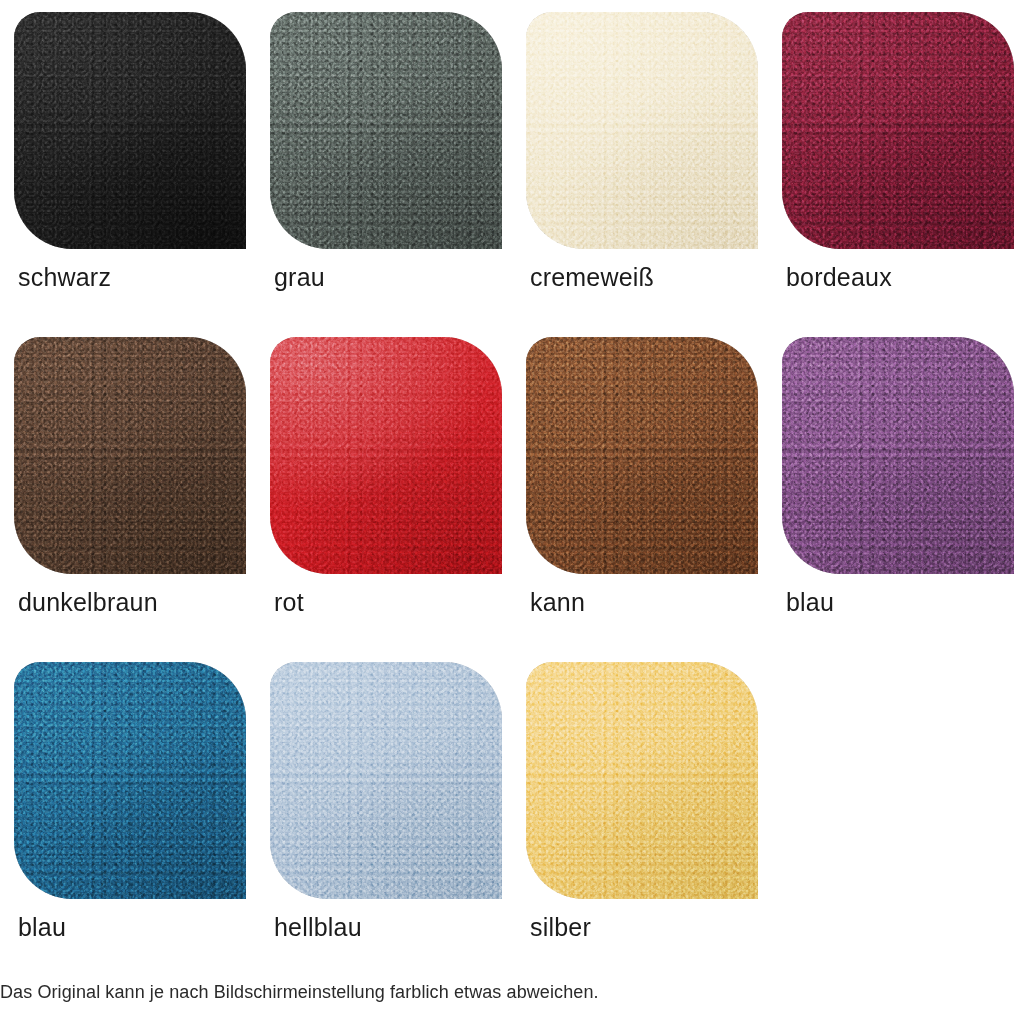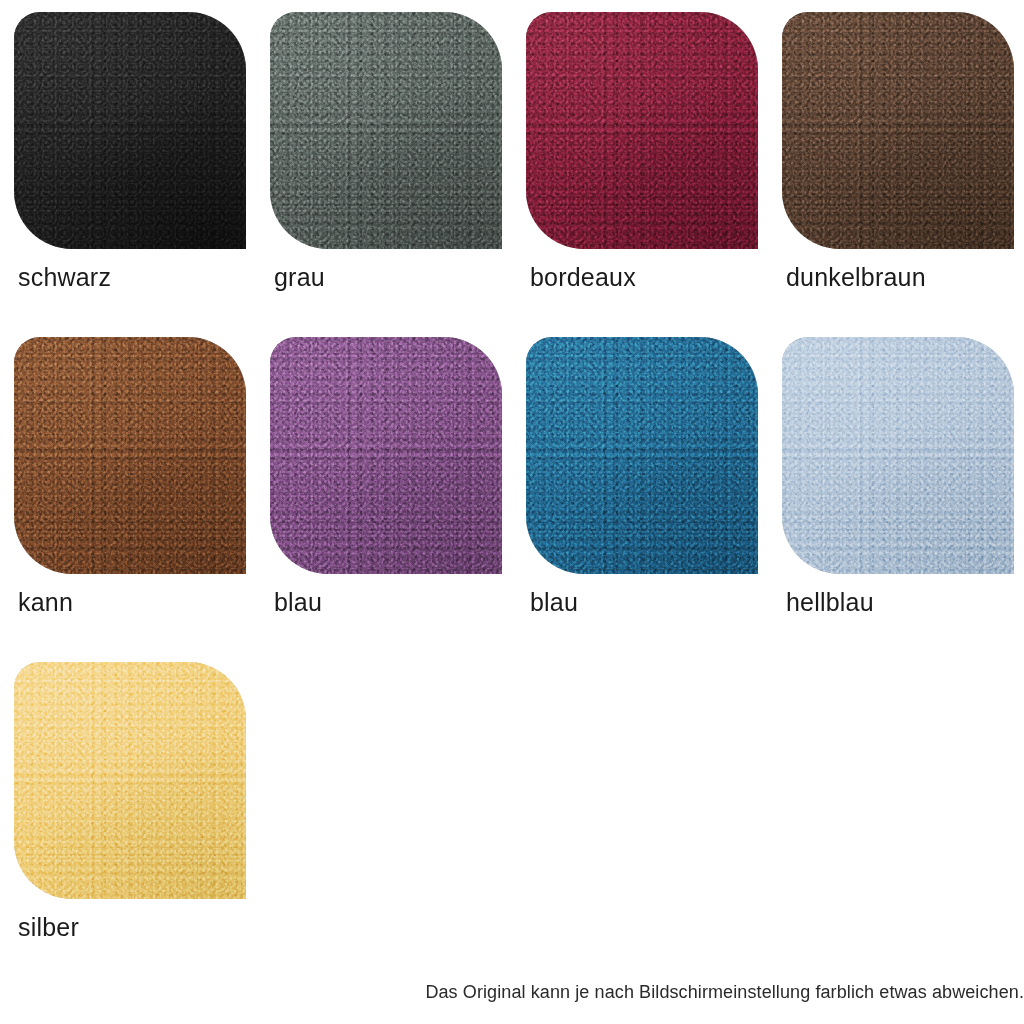--- a/index.html
+++ b/index.html
@@ -115,21 +115,21 @@
     color: #1b1b1b;
     white-space: nowrap;
   }
 
   
   .chart-footer {
     position: absolute;
     left: 0;
     right: 0;
     top: 980px;
-    text-align: right;
+    text-align: left;
     font-size: 18px;
     line-height: 24px;
     letter-spacing: 0.1px;
     color: #2a2a2a;
   }
 </style>
 </head>
 <body>
 
 <div class="color-chart">
@@ -166,20 +166,37 @@
                 <feTurbulence type="fractalNoise" baseFrequency="0.85" numOctaves="4" seed="19"></feTurbulence>
               <feColorMatrix type="saturate" values="0"></feColorMatrix>
               </filter>
             <rect width="232" height="237" filter="url(#fz2)"></rect>
           </svg>
         </div>
       </div>
       <div class="swatch-label">grau</div>
     </div>
 
+    <div class="swatch-cell">
+      <div class="swatch-chip" style="background-color: rgb(242, 232, 204);">
+        <div class="tex tex-shade" style="background: radial-gradient(120% 95% at 22% 16%, rgba(253, 248, 232, 0.4) 0%, transparent 58%), radial-gradient(110% 90% at 80% 90%, rgba(211, 196, 160, 0.467) 0%, transparent 62%), linear-gradient(160deg, rgba(253, 248, 232, 0.2) 0%, rgba(211, 196, 160, 0.2) 100%);"></div>
+        <div class="tex tex-pile"></div>
+        <div class="tex tex-noise"></div>
+        <div class="tex tex-svg">
+          <svg xmlns="http://www.w3.org/2000/svg" preserveAspectRatio="none" viewBox="0 0 232 237">
+            <filter id="fz3">
+                <feTurbulence type="fractalNoise" baseFrequency="0.85" numOctaves="4" seed="27"></feTurbulence>
+              <feColorMatrix type="saturate" values="0"></feColorMatrix>
+              </filter>
+            <rect width="232" height="237" filter="url(#fz3)"></rect>
+          </svg>
+        </div>
+      </div>
+      <div class="swatch-label">cremeweiß</div>
+    </div>
 
     <div class="swatch-cell">
       <div class="swatch-chip" style="background-color: rgb(112, 25, 46);">
         <div class="tex tex-shade" style="background: radial-gradient(120% 95% at 22% 16%, rgba(151, 48, 74, 0.4) 0%, transparent 58%), radial-gradient(110% 90% at 80% 90%, rgba(67, 10, 26, 0.467) 0%, transparent 62%), linear-gradient(160deg, rgba(151, 48, 74, 0.2) 0%, rgba(67, 10, 26, 0.2) 100%);"></div>
         <div class="tex tex-pile"></div>
         <div class="tex tex-noise"></div>
         <div class="tex tex-svg">
           <svg xmlns="http://www.w3.org/2000/svg" preserveAspectRatio="none" viewBox="0 0 232 237">
             <filter id="fz5">
                 <feTurbulence type="fractalNoise" baseFrequency="0.85" numOctaves="4" seed="43"></feTurbulence>
@@ -203,20 +220,37 @@
                 <feTurbulence type="fractalNoise" baseFrequency="0.85" numOctaves="4" seed="35"></feTurbulence>
               <feColorMatrix type="saturate" values="0"></feColorMatrix>
               </filter>
             <rect width="232" height="237" filter="url(#fz4)"></rect>
           </svg>
         </div>
       </div>
       <div class="swatch-label">dunkelbraun</div>
     </div>
 
+    <div class="swatch-cell">
+      <div class="swatch-chip" style="background-color: rgb(205, 17, 24);">
+        <div class="tex tex-shade"></div>
+        <div class="tex tex-pile"></div>
+        <div class="tex tex-noise"></div>
+        <div class="tex tex-svg">
+          <svg xmlns="http://www.w3.org/2000/svg" preserveAspectRatio="none" viewBox="0 0 232 237">
+            <filter id="fz6">
+                <feTurbulence type="fractalNoise" baseFrequency="0.85" numOctaves="4" seed="51"></feTurbulence>
+              <feColorMatrix type="saturate" values="0"></feColorMatrix>
+              </filter>
+            <rect width="232" height="237" filter="url(#fz6)"></rect>
+          </svg>
+        </div>
+      </div>
+      <div class="swatch-label">rot</div>
+    </div>
 
     <div class="swatch-cell">
       <div class="swatch-chip" style="background-color: rgb(108, 64, 37);">
         <div class="tex tex-shade" style="background: radial-gradient(120% 95% at 22% 16%, rgba(145, 93, 58, 0.4) 0%, transparent 58%), radial-gradient(110% 90% at 80% 90%, rgba(67, 36, 19, 0.467) 0%, transparent 62%), linear-gradient(160deg, rgba(145, 93, 58, 0.2) 0%, rgba(67, 36, 19, 0.2) 100%);"></div>
         <div class="tex tex-pile"></div>
         <div class="tex tex-noise"></div>
         <div class="tex tex-svg">
           <svg xmlns="http://www.w3.org/2000/svg" preserveAspectRatio="none" viewBox="0 0 232 237">
             <filter id="fz7">
                 <feTurbulence type="fractalNoise" baseFrequency="0.85" numOctaves="4" seed="59"></feTurbulence>

